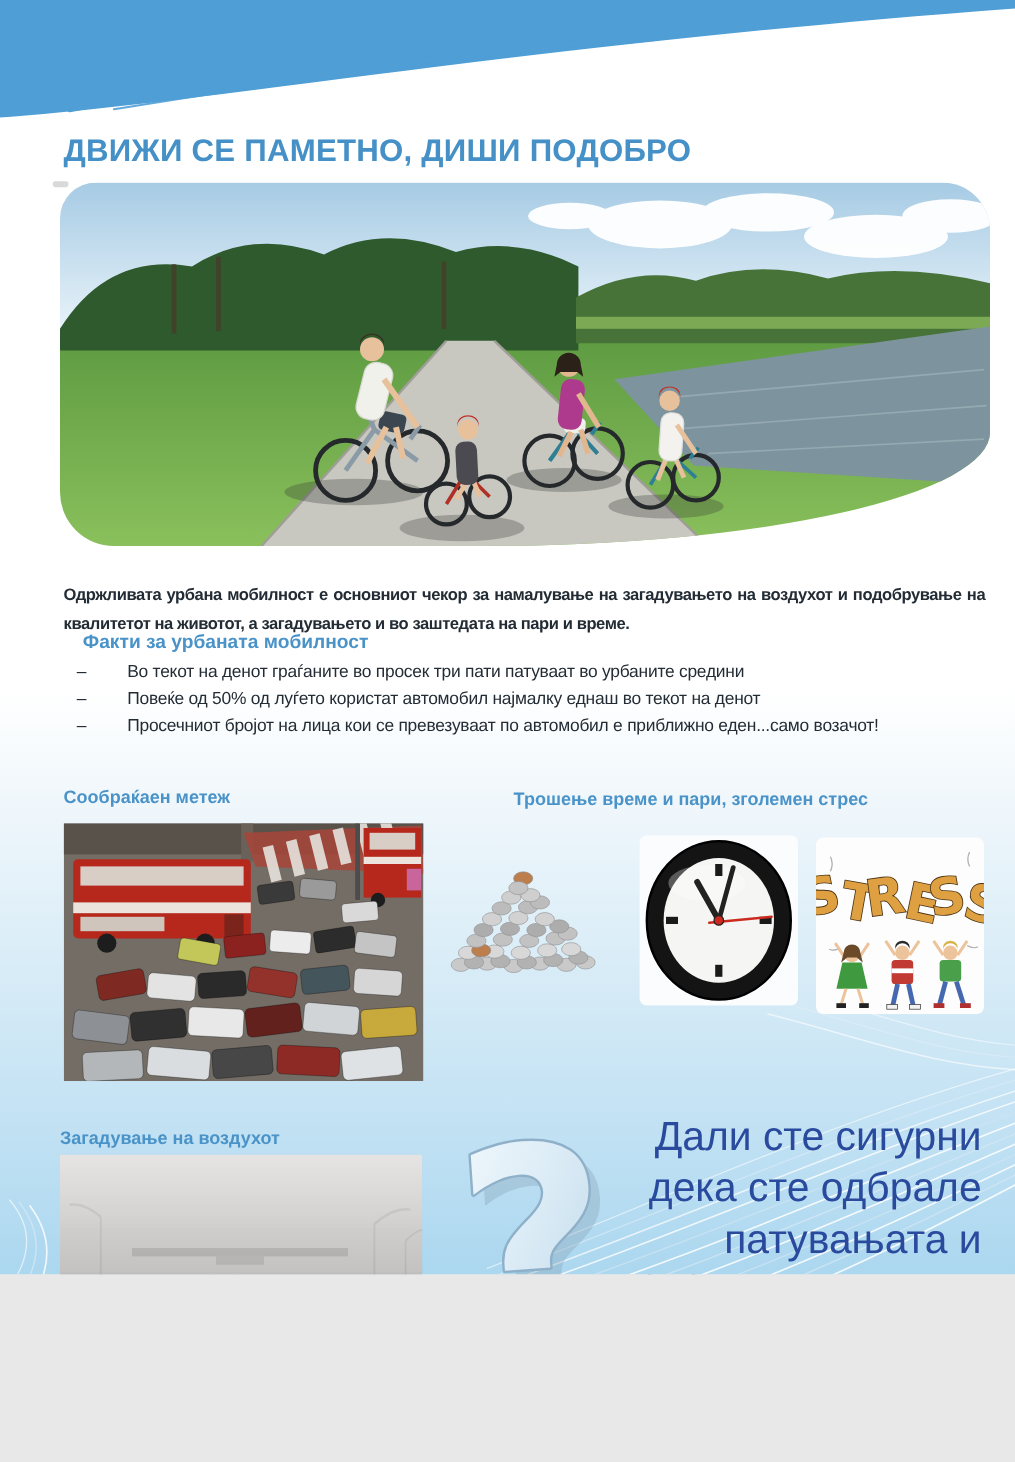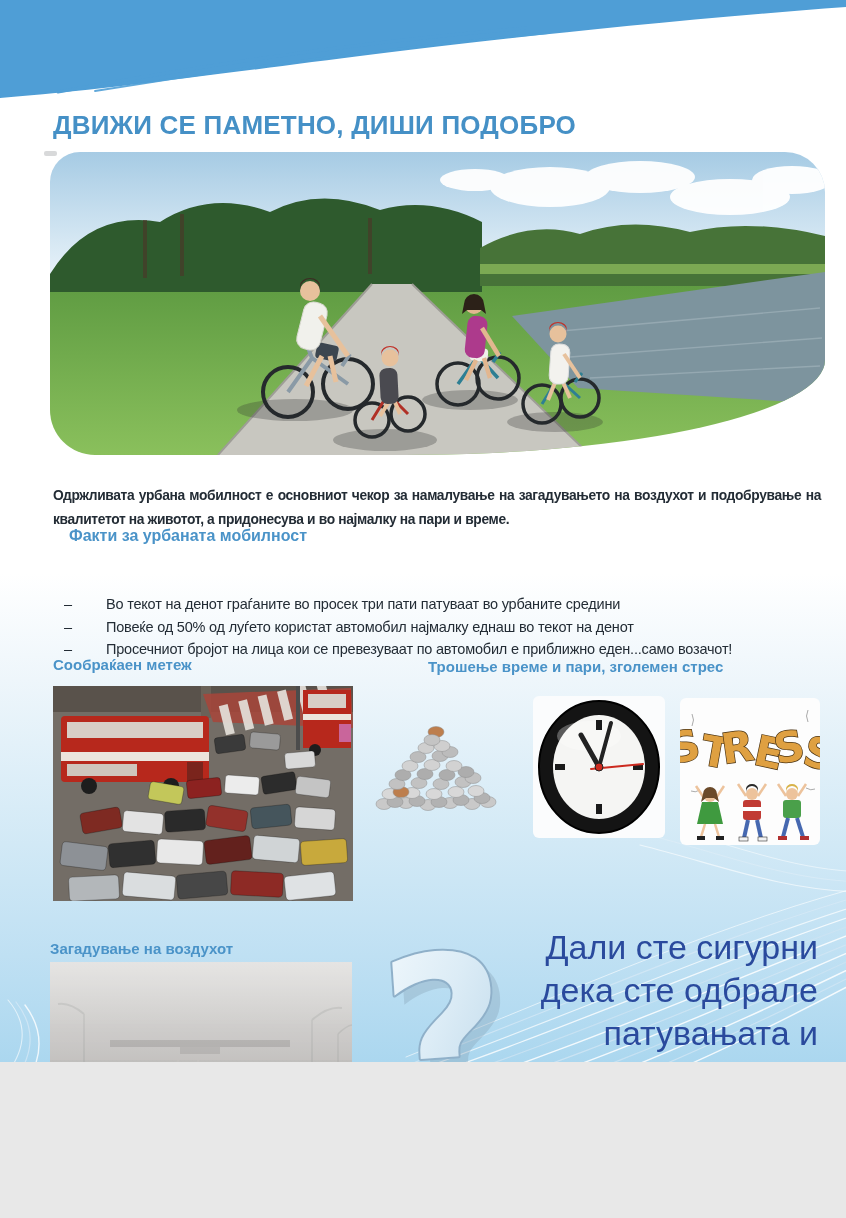--- a/index.html
+++ b/index.html
@@ -26,21 +26,21 @@
   
   .intro{
     left:53px;top:470px;width:768px;z-index:2;
     font-size:13.8px;font-weight:bold;line-height:24px;letter-spacing:-.35px;
     color:#232c35;text-align:justify;
   }
   .facts-heading{
     left:53px;top:527px;width:500px;z-index:2;
     font-size:16px;font-weight:bold;color:#4a93c8;margin-left:16px;
   }
-  .bullets{left:53px;top:549px;width:770px;z-index:2;font-size:14.5px;line-height:22.5px;letter-spacing:-.2px;color:#232c35;margin-top:44px;}
+  .bullets{left:53px;top:549px;width:770px;z-index:2;font-size:14.5px;line-height:22.5px;letter-spacing:-.2px;color:#232c35;}
   .bullet .dash{display:inline-block;width:53px;padding-left:11px;box-sizing:border-box;}
   
   .caption{z-index:2;font-size:15px;font-weight:bold;color:#4a93c8;text-align:left;}
   .cap-traffic{left:53px;top:656px;width:300px;}
   .cap-cost{left:428px;top:658px;width:392px;}
   .cap-pollution{left:50px;top:940px;width:302px;}
   
   .img-box{z-index:2;overflow:hidden;}
   .traffic-box{left:53px;top:686px;width:300px;height:215px;}
   .coins-box{left:370px;top:720px;width:130px;height:95px;}
@@ -161,21 +161,21 @@
         <line x1="506" y1="228" x2="498" y2="248" stroke="#e7c19c" stroke-width="4"></line>
         <line x1="512" y1="228" x2="520" y2="246" stroke="#e7c19c" stroke-width="4"></line>
         <rect x="500" y="192" width="19" height="40" rx="8" fill="#f3f2ee" stroke="#ddd" transform="rotate(4 509 212)"></rect>
         <line x1="514" y1="202" x2="530" y2="226" stroke="#e7c19c" stroke-width="4"></line>
         <circle cx="508" cy="182" r="8.5" fill="#e7c19c"></circle>
         <path d="M499,180 a9,9 0 0 1 18,0 l0,-3 a9,7 0 0 0 -18,0 Z" fill="#c13128"></path>
       </g>
     </svg>
   </div>
 
-  <p class="abs intro">Одржливата урбана мобилност е основниот чекор за намалување на загадувањето на воздухот и подобрување на квалитетот на животот, а придонесува и во најмалку на пари и време.</p>
+  <p class="abs intro">Одржливата урбана мобилност е основниот чекор за намалување на загадувањето на воздухот и подобрување на квалитетот на животот, а загадувањето и во заштедата на пари и време.</p>
 
   <div class="abs facts-heading">Факти за урбаната мобилност</div>
 
   <div class="abs bullets">
     <div class="bullet"><span class="dash">–</span><span>Во текот на денот граѓаните во просек три пати патуваат во урбаните средини</span></div>
     <div class="bullet"><span class="dash">–</span><span>Повеќе од 50% од луѓето користат автомобил најмалку еднаш во текот на денот</span></div>
     <div class="bullet"><span class="dash">–</span><span>Просечниот бројот на лица кои се превезуваат по автомобил е приближно еден...само возачот!</span></div>
   </div>
 
   <div class="abs caption cap-traffic">Сообраќаен метеж</div>

